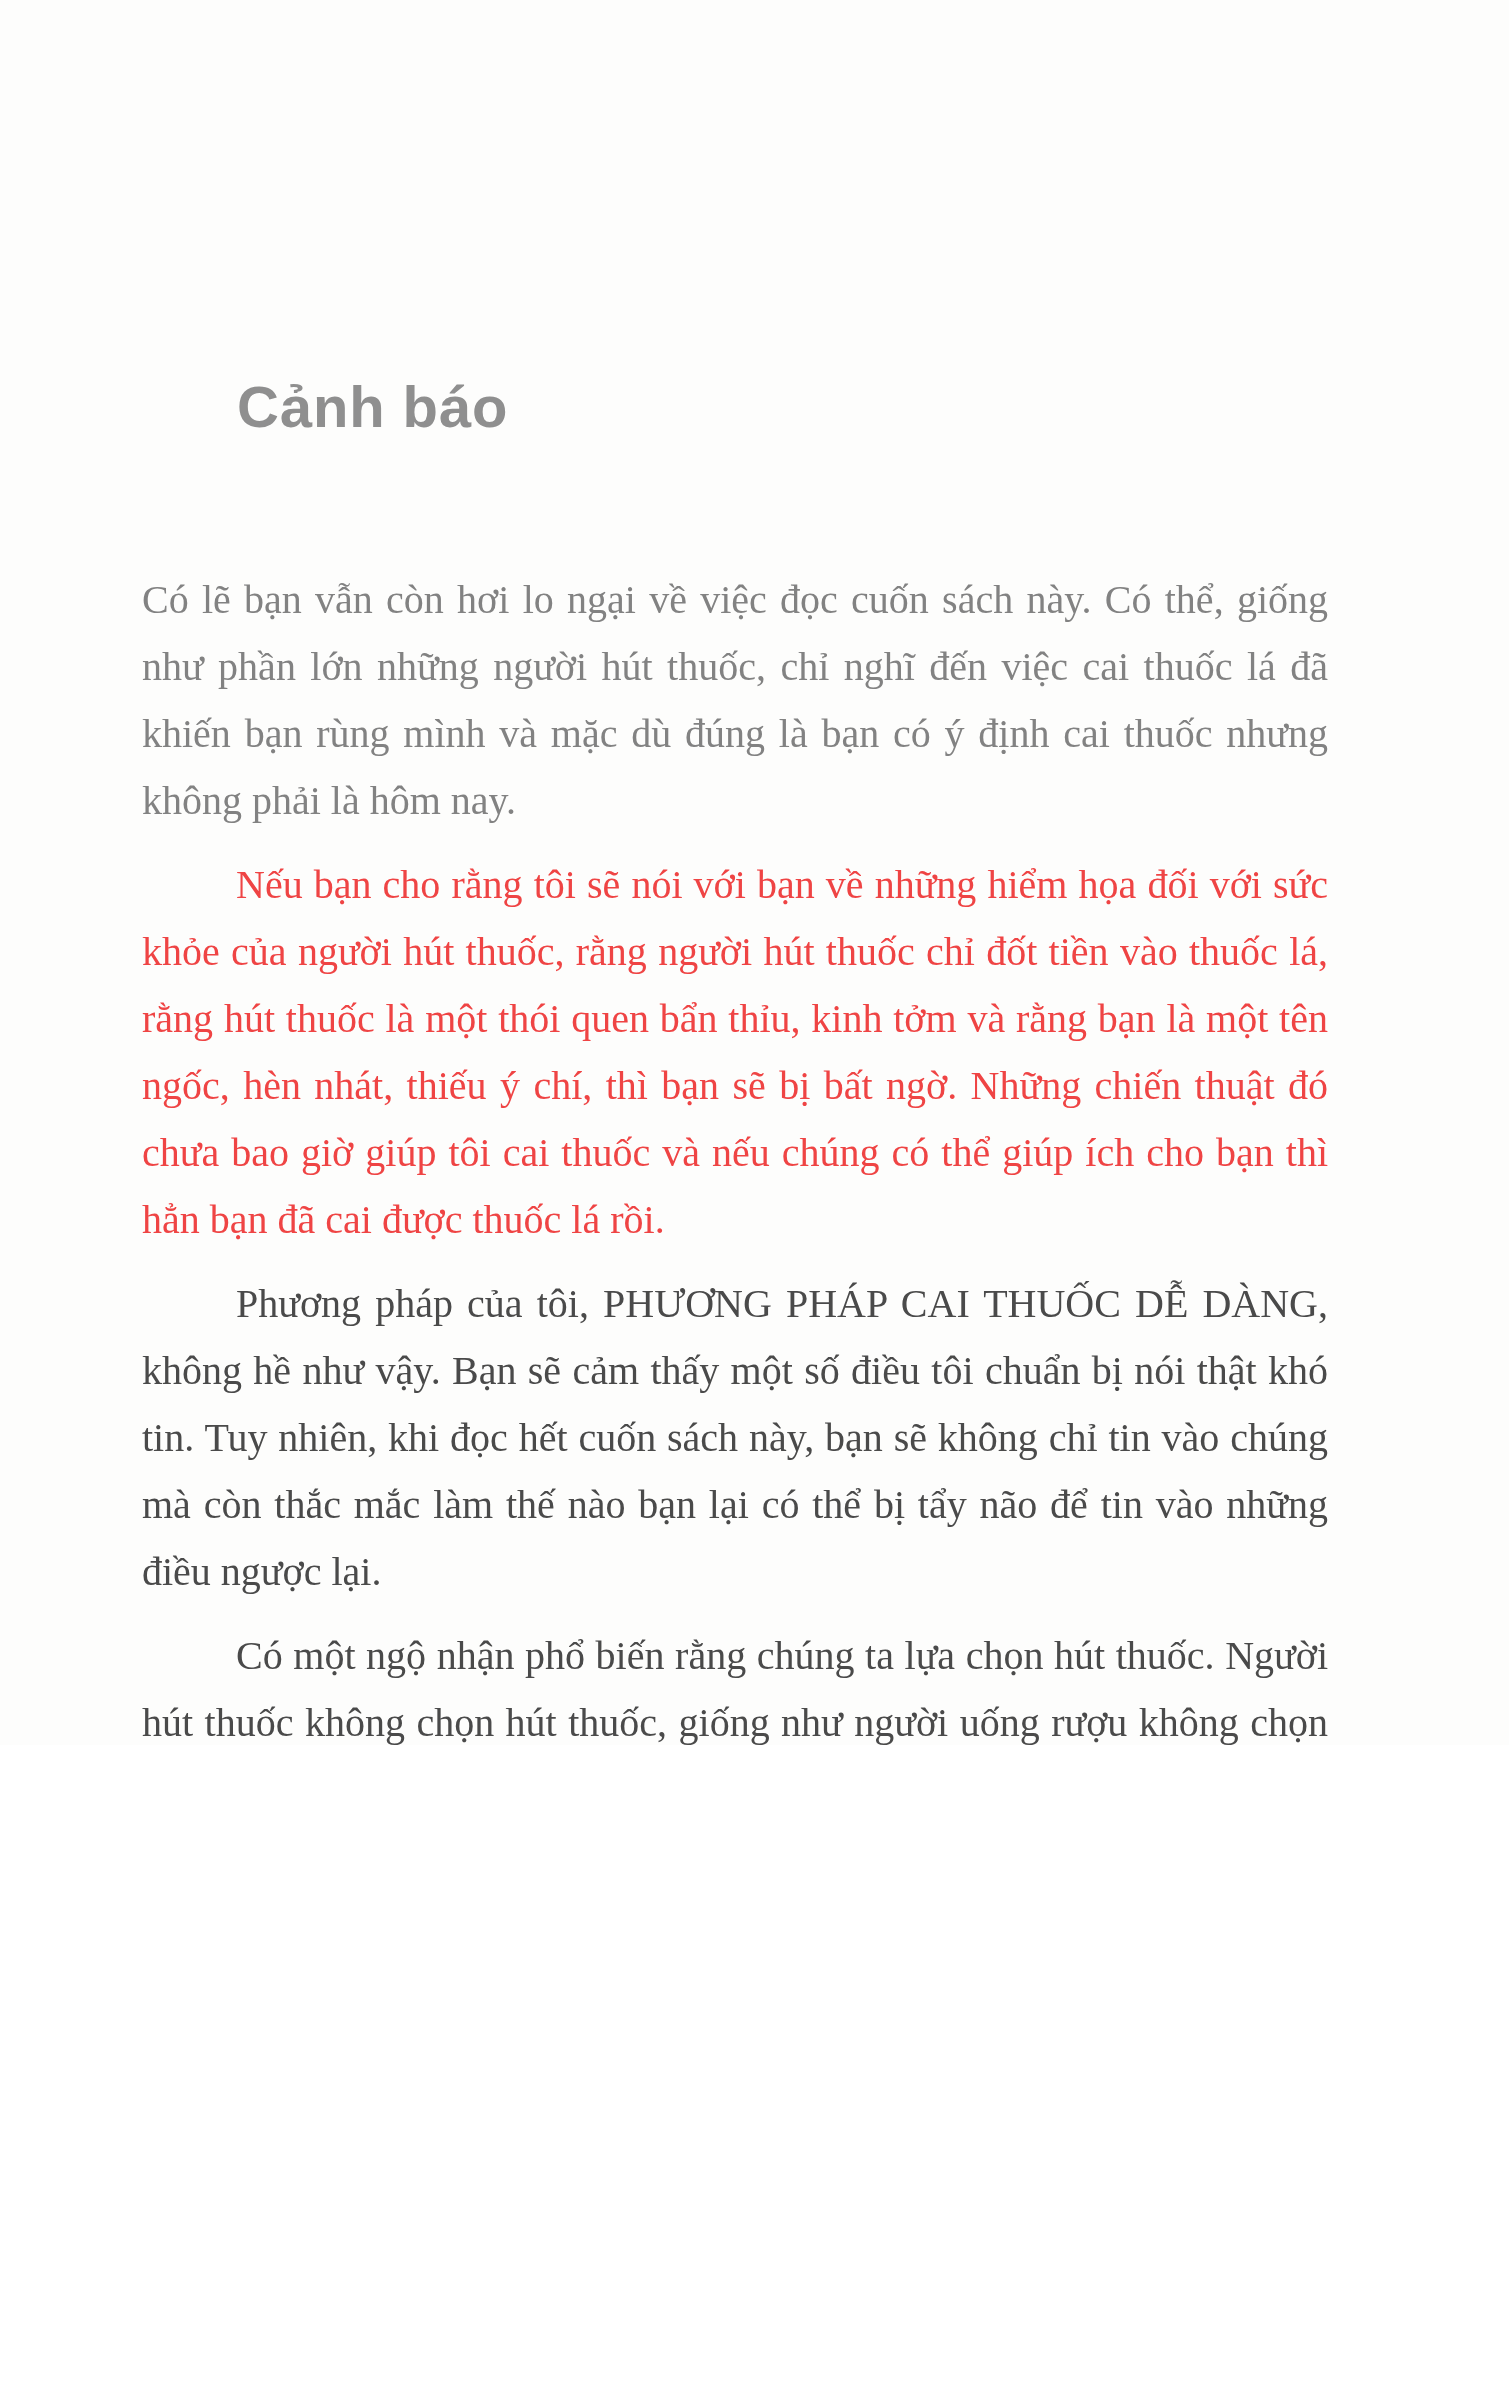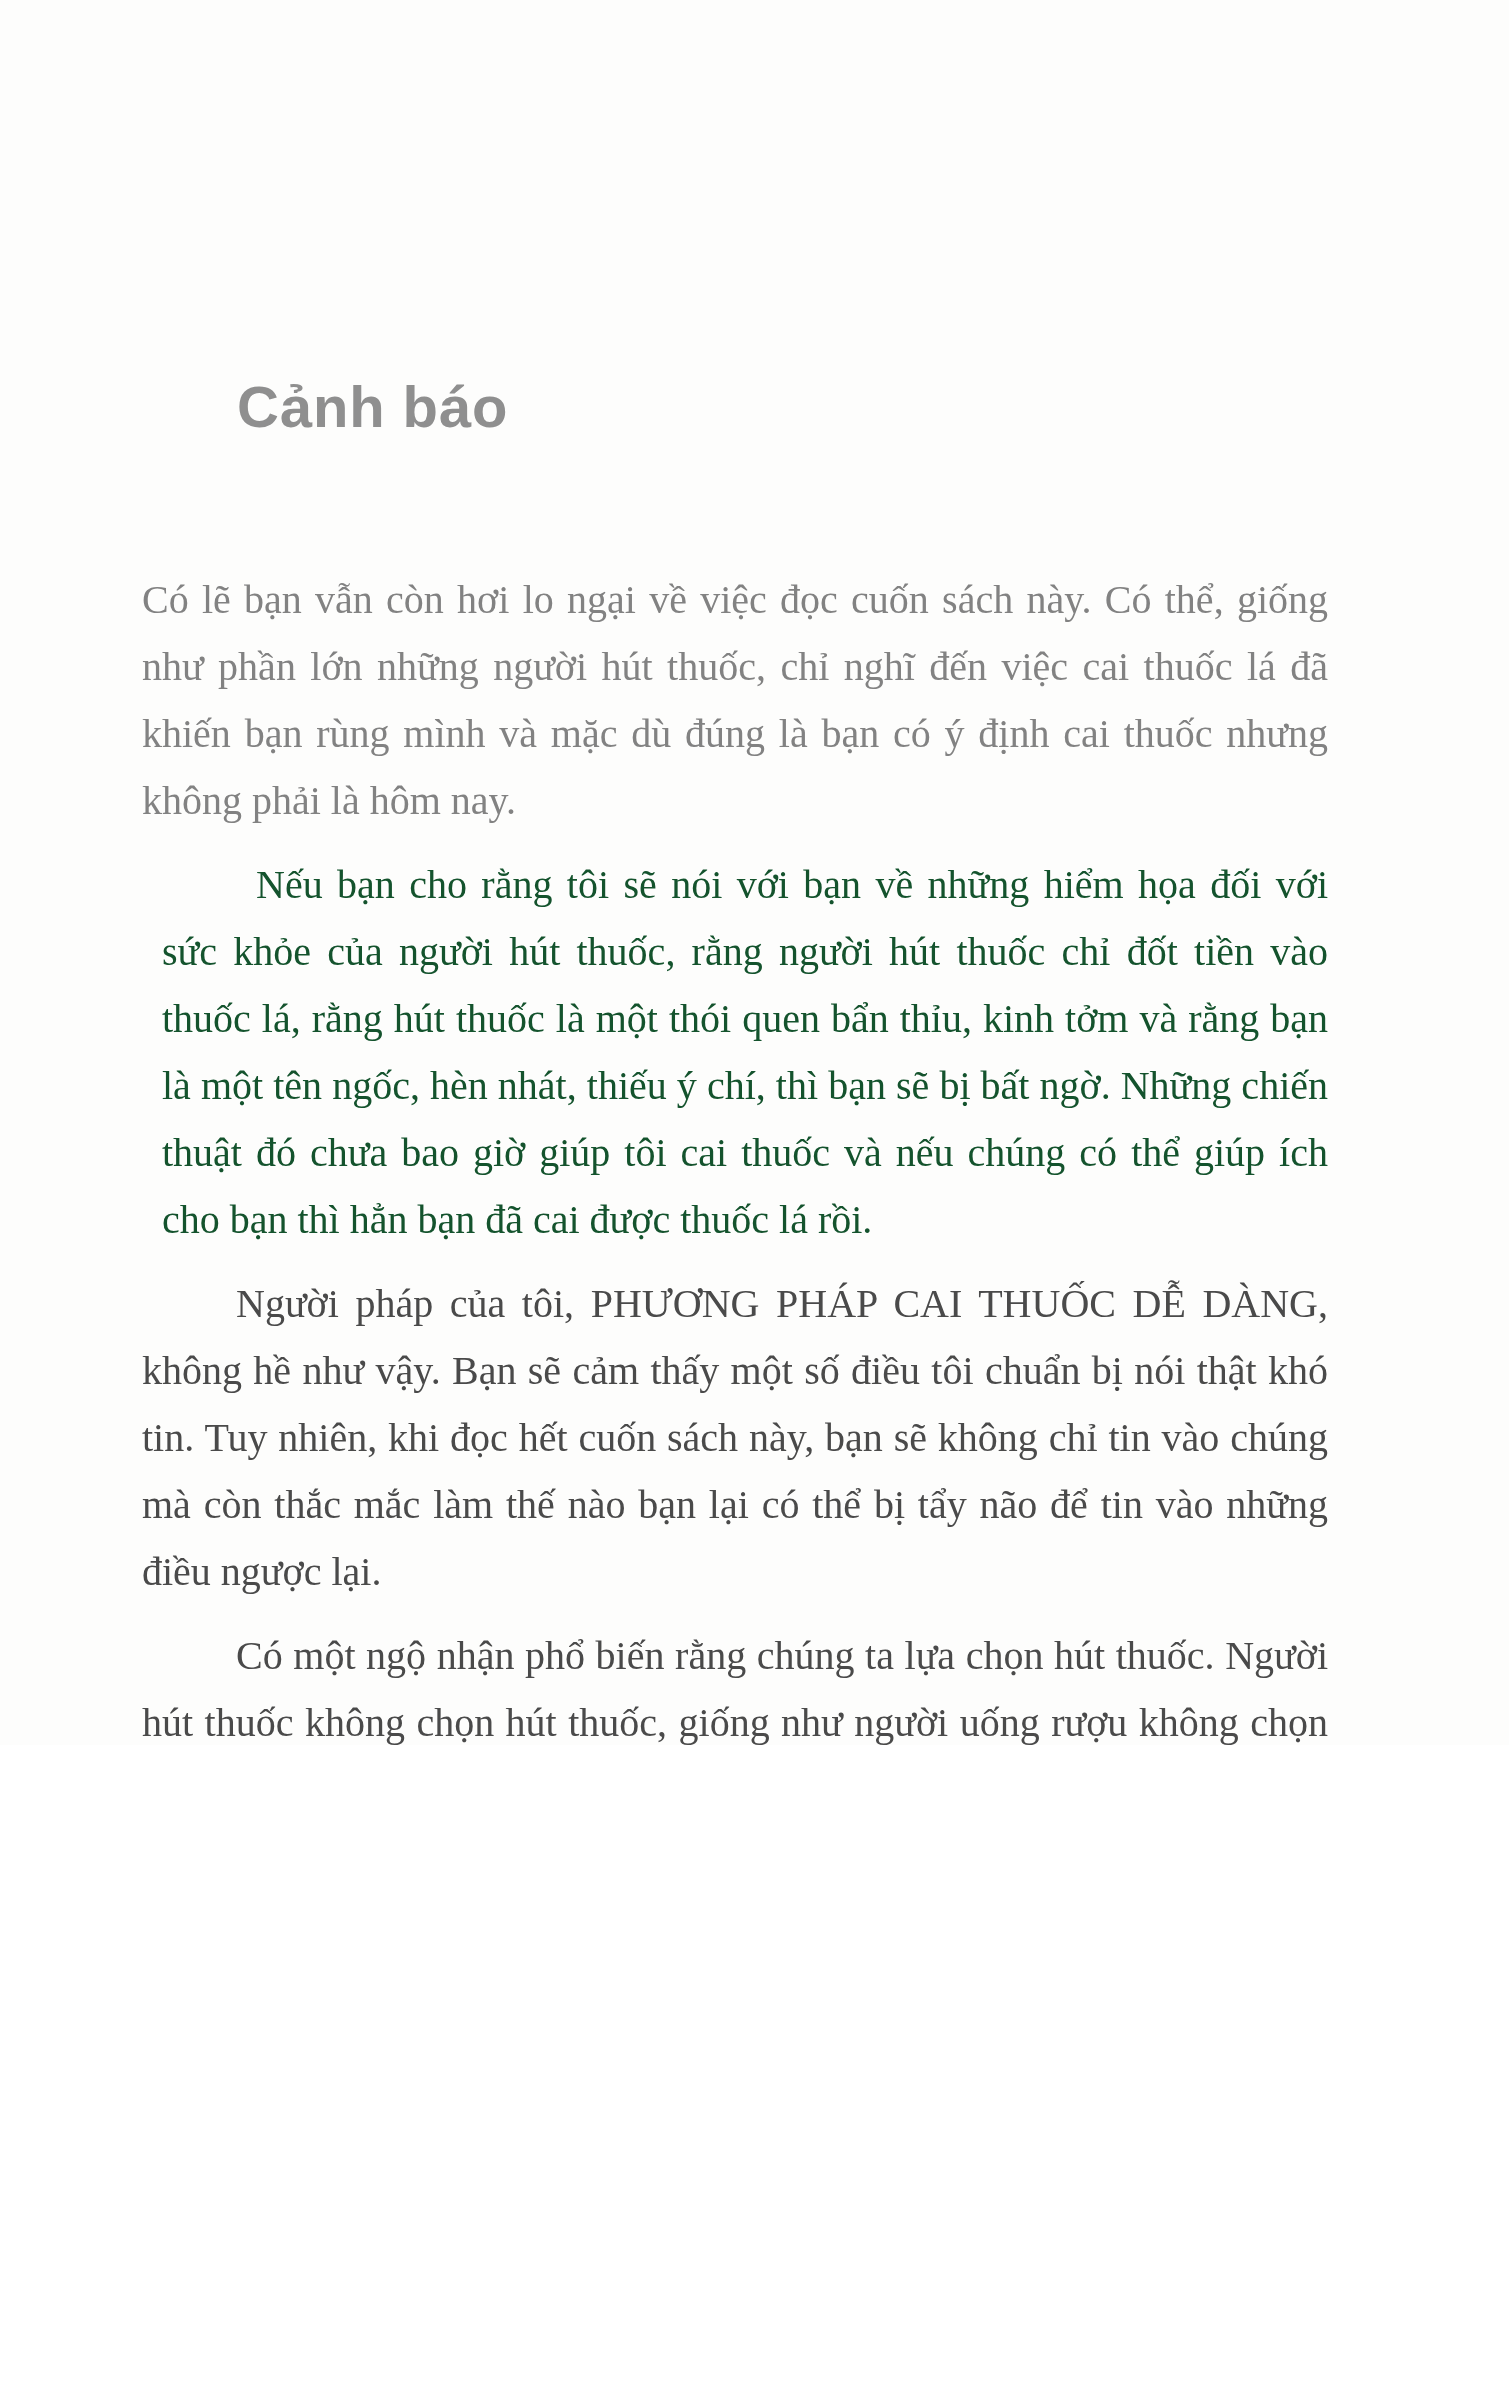--- a/index.html
+++ b/index.html
@@ -29,21 +29,21 @@
     width: 1186px;
     font-size: 40px;
     line-height: 67px;
     color: #4a4a4a;
     text-align: justify;
     text-justify: inter-word;
   }
   .body-text p { margin-bottom: 17px; }
   p.indent { text-indent: 94px; }
   p.faded { color: #828282; }
-  p.mid { color: #14532d; margin-left: 20px; }
+  p.mid { color: #ef4444; }
   .page-footer {
     position: absolute;
     top: 2226px;
     right: 181px;
     display: flex;
     align-items: baseline;
     gap: 81px;
     font-family: "Liberation Sans", sans-serif;
   }
   .footer-chapter {
@@ -60,21 +60,21 @@
 </head>
 <body>
 
 <div class="page">
 
   <h1 class="chapter-title">Cảnh báo</h1>
 
   <div class="body-text">
     <p class="faded">Có lẽ bạn vẫn còn hơi lo ngại về việc đọc cuốn sách này. Có thể, giống như phần lớn những người hút thuốc, chỉ nghĩ đến việc cai thuốc lá đã khiến bạn rùng mình và mặc dù đúng là bạn có ý định cai thuốc nhưng không phải là hôm nay.</p>
     <p class="indent mid">Nếu bạn cho rằng tôi sẽ nói với bạn về những hiểm họa đối với sức khỏe của người hút thuốc, rằng người hút thuốc chỉ đốt tiền vào thuốc lá, rằng hút thuốc là một thói quen bẩn thỉu, kinh tởm và rằng bạn là một tên ngốc, hèn nhát, thiếu ý chí, thì bạn sẽ bị bất ngờ. Những chiến thuật đó chưa bao giờ giúp tôi cai thuốc và nếu chúng có thể giúp ích cho bạn thì hẳn bạn đã cai được thuốc lá rồi.</p>
-    <p class="indent">Người pháp của tôi, PHƯƠNG PHÁP CAI THUỐC DỄ DÀNG, không hề như vậy. Bạn sẽ cảm thấy một số điều tôi chuẩn bị nói thật khó tin. Tuy nhiên, khi đọc hết cuốn sách này, bạn sẽ không chỉ tin vào chúng mà còn thắc mắc làm thế nào bạn lại có thể bị tẩy não để tin vào những điều ngược lại.</p>
+    <p class="indent">Phương pháp của tôi, PHƯƠNG PHÁP CAI THUỐC DỄ DÀNG, không hề như vậy. Bạn sẽ cảm thấy một số điều tôi chuẩn bị nói thật khó tin. Tuy nhiên, khi đọc hết cuốn sách này, bạn sẽ không chỉ tin vào chúng mà còn thắc mắc làm thế nào bạn lại có thể bị tẩy não để tin vào những điều ngược lại.</p>
     <p class="indent">Có một ngộ nhận phổ biến rằng chúng ta lựa chọn hút thuốc. Người hút thuốc không chọn hút thuốc, giống như người uống rượu không chọn việc trở nên nghiện rượu, hay những người nghiện heroin không chọn việc bị nghiện. Đúng là chúng ta đưa ra lựa chọn để châm những điếu thuốc đầu tiên lên hút thử. Tôi thỉnh thoảng cũng chọn đi xem phim tại rạp, nhưng tôi chắc chắn không lựa chọn sống cả đời trong rạp chiếu phim.</p>
   </div>
 
   <div class="page-footer">
     <span class="footer-chapter">Cảnh báo</span>
     <span class="footer-page">15</span>
   </div>
 
 </div>
 

